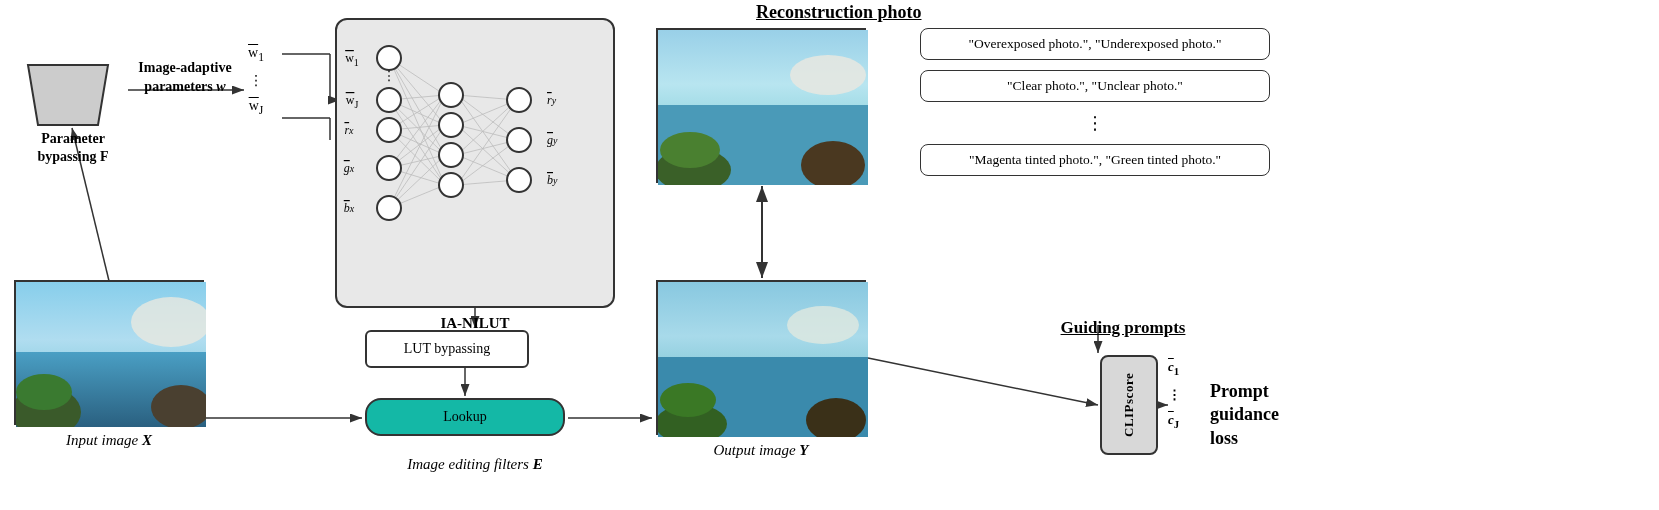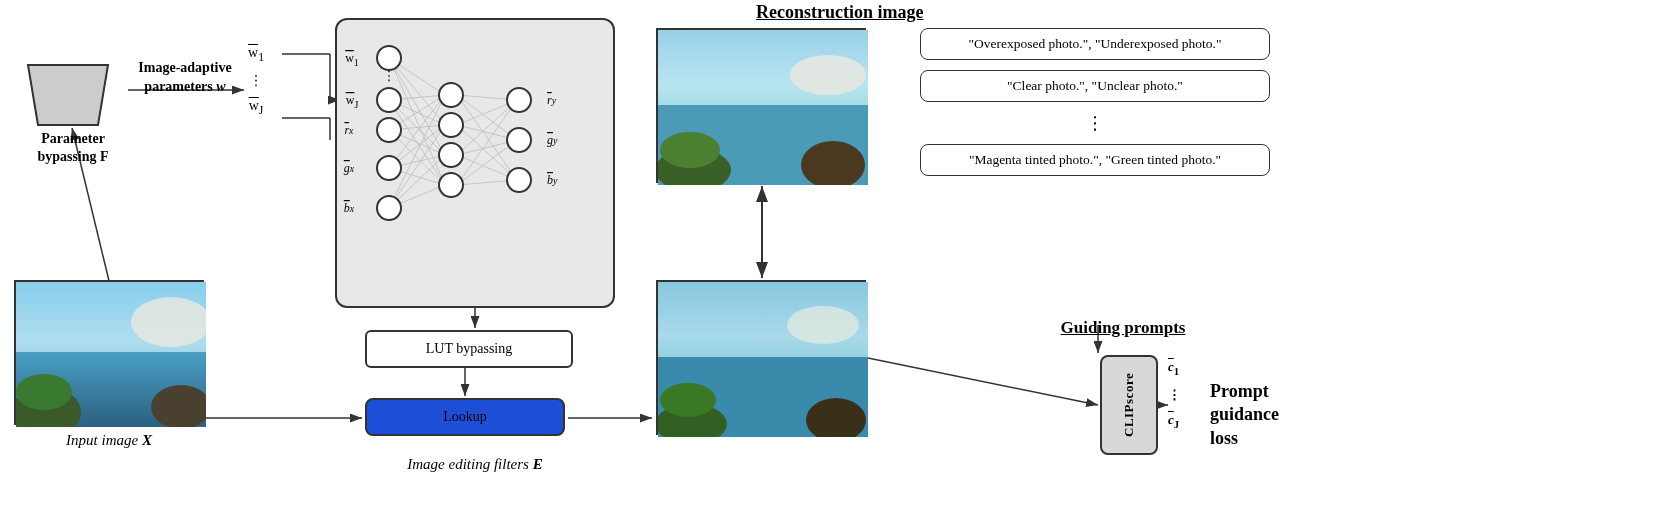--- a/index.html
+++ b/index.html
@@ -60,41 +60,41 @@
       text-align: center;
       font-size: 15px;
       font-weight: bold;
     }
 
     
     .lut-bypass-box {
       position: absolute;
       left: 365px;
       top: 330px;
-      width: 208px;
+      width: 164px;
       height: 38px;
       border: 2px solid #333;
       border-radius: 6px;
       background: #fff;
       display: flex;
       align-items: center;
       justify-content: center;
       font-size: 14px;
     }
 
     
     .lookup-box {
       position: absolute;
       left: 365px;
       top: 398px;
       width: 200px;
       height: 38px;
       border: 2px solid #333;
-      border-radius: 8px;
-      background: #1d4ed8;
+      border-radius: 16px;
+      background: #14b8a6;
       display: flex;
       align-items: center;
       justify-content: center;
       font-size: 14px;
     }
 
     
     .input-image-area {
       position: absolute;
       left: 14px;
@@ -422,20 +422,23 @@
       </text>
       <text x="210" y="124" text-anchor="start" font-size="12" font-family="Times New Roman" font-style="italic">
         <tspan text-decoration="overline">g</tspan><tspan dy="0" font-size="10">y</tspan>
       </text>
       <text x="210" y="164" text-anchor="start" font-size="12" font-family="Times New Roman" font-style="italic">
         <tspan text-decoration="overline">b</tspan><tspan dy="0" font-size="10">y</tspan>
       </text>
     </svg>
   </div>
 
+  <div class="ia-nilut-label">
+    <span style="font-weight:bold; font-size:15px;">IA-NILUT</span>
+  </div>
 
   <div class="lut-bypass-box">
     <span>LUT bypassing</span>
   </div>
 
   <div class="lookup-box">
     <span>Lookup</span>
   </div>
 
   <div class="image-editing-label">
@@ -498,23 +501,26 @@
         </linearGradient>
       </defs>
       <rect width="210" height="155" fill="url(#skyGrad3)"></rect>
       <rect y="75" width="210" height="80" fill="#3a8aac"></rect>
       <ellipse cx="165" cy="43" rx="36" ry="19" fill="#e0e8e0" opacity="0.8"></ellipse>
       <ellipse cx="33" cy="142" rx="36" ry="20" fill="#326022"></ellipse>
       <ellipse cx="178" cy="138" rx="30" ry="22" fill="#3a3018"></ellipse>
       <ellipse cx="30" cy="118" rx="28" ry="17" fill="#3a7825"></ellipse>
     </svg>
   </div>
+  <div class="output-image-label">
+    <span style="font-style:italic; font-size:15px;">Output image <b>Y</b></span>
+  </div>
 
   <div class="recon-loss-label">
-    <span>Reconstruction image</span>
+    <span>Reconstruction photo</span>
   </div>
 
   <div class="guiding-prompts-area">
     <div class="prompt-box">
       <span>"Overexposed photo.", "Underexposed photo."</span>
     </div>
     <div class="prompt-box">
       <span>"Clear photo.", "Unclear photo."</span>
     </div>
     <div style="text-align:center; font-size:18px; margin-bottom:10px;">

